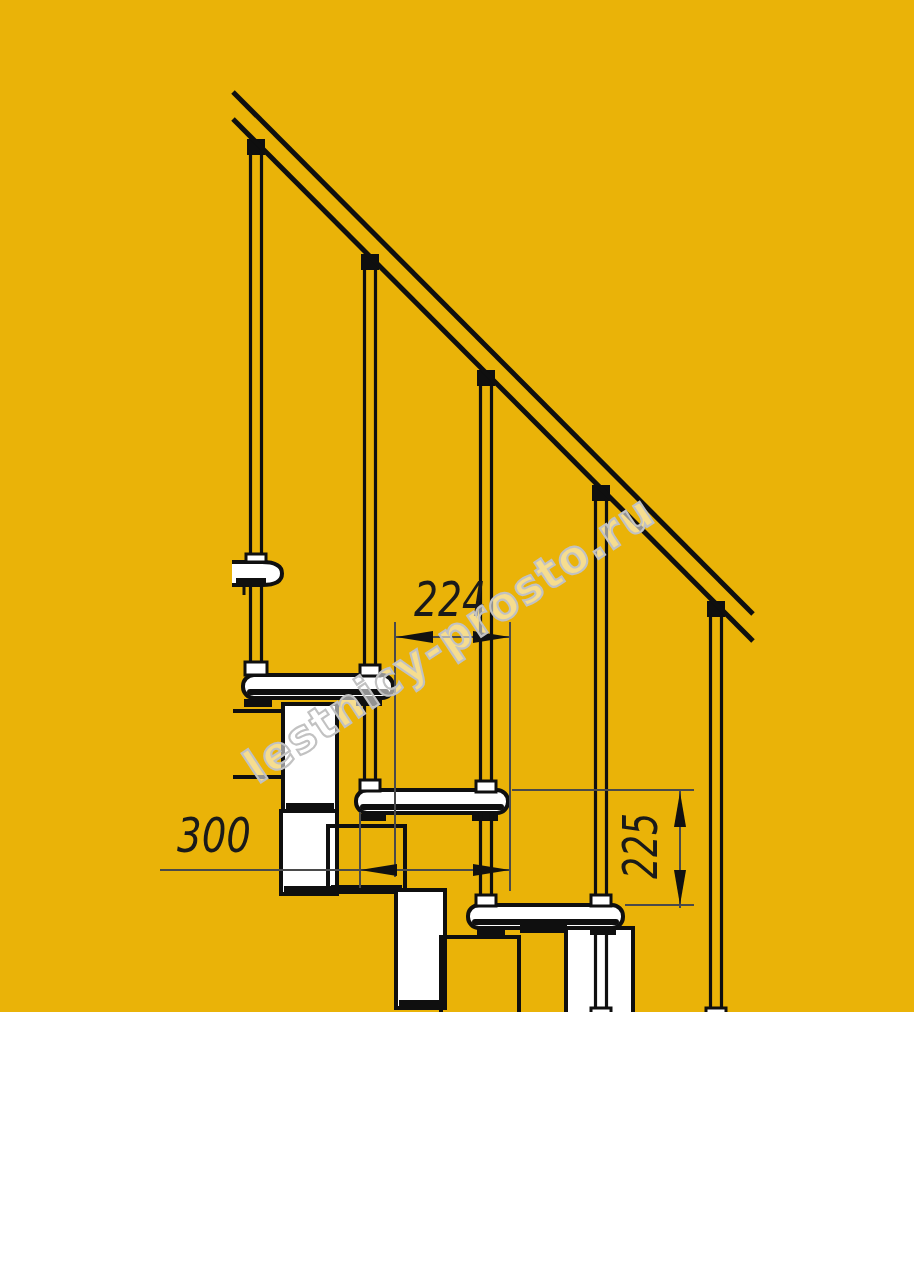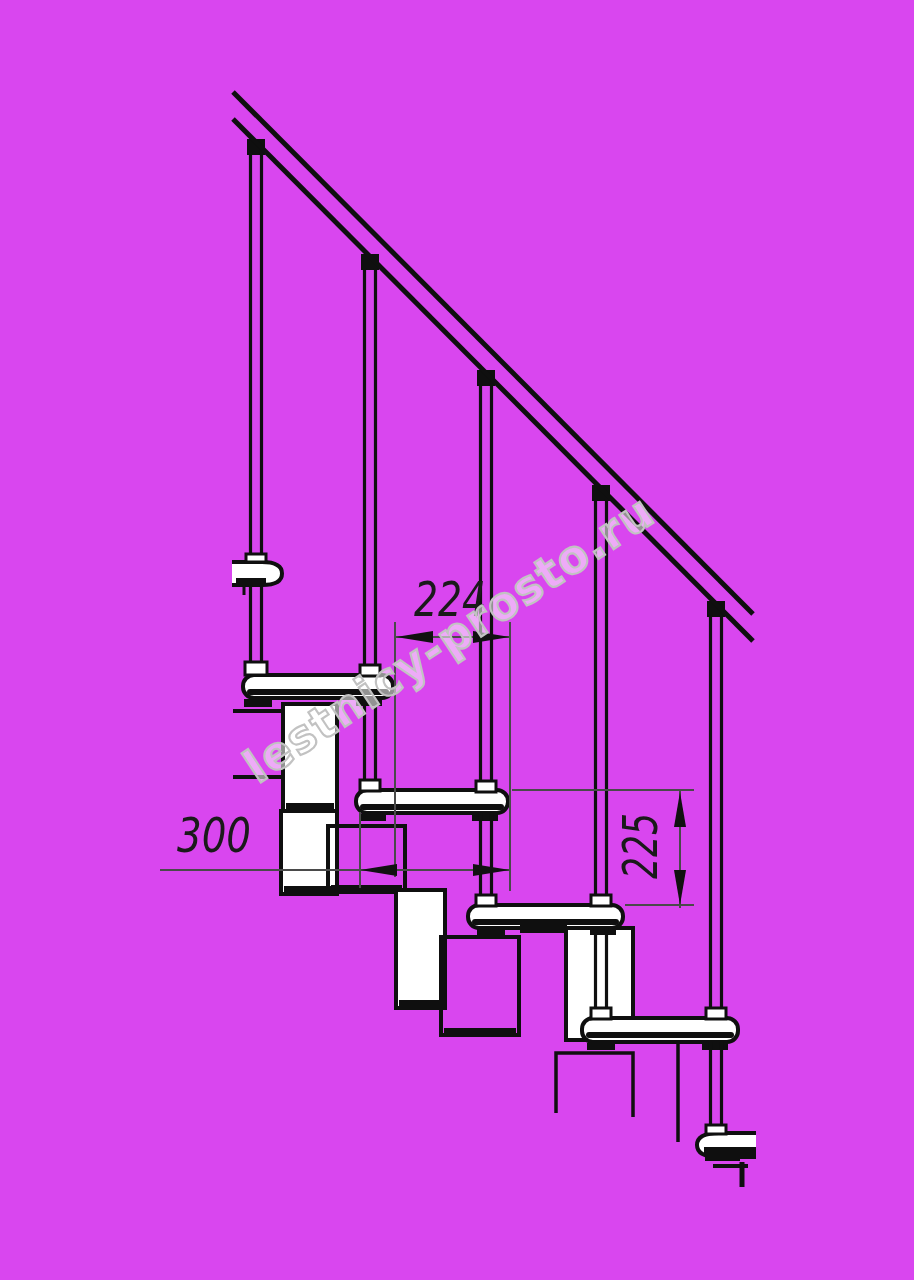--- a/index.html
+++ b/index.html
@@ -1,16 +1,16 @@
 <!DOCTYPE html>
 <html><head>
 <meta charset="utf-8">
 <style>
   html,body{margin:0;padding:0;background:#ffffff;}
-  .stage{position:relative;width:914px;height:1280px;background:#d946ef;overflow:hidden;}
+  .stage{position:relative;width:914px;height:1012px;background:#eab308;overflow:hidden;}
   svg{display:block;}
   .dim-text{
     font-family:"DejaVu Sans",sans-serif;
     font-style:italic;
     font-size:48px;
     fill:#1a1a1a;
   }
   .wm-text{
     font-family:"DejaVu Sans",sans-serif;
     font-weight:bold;

